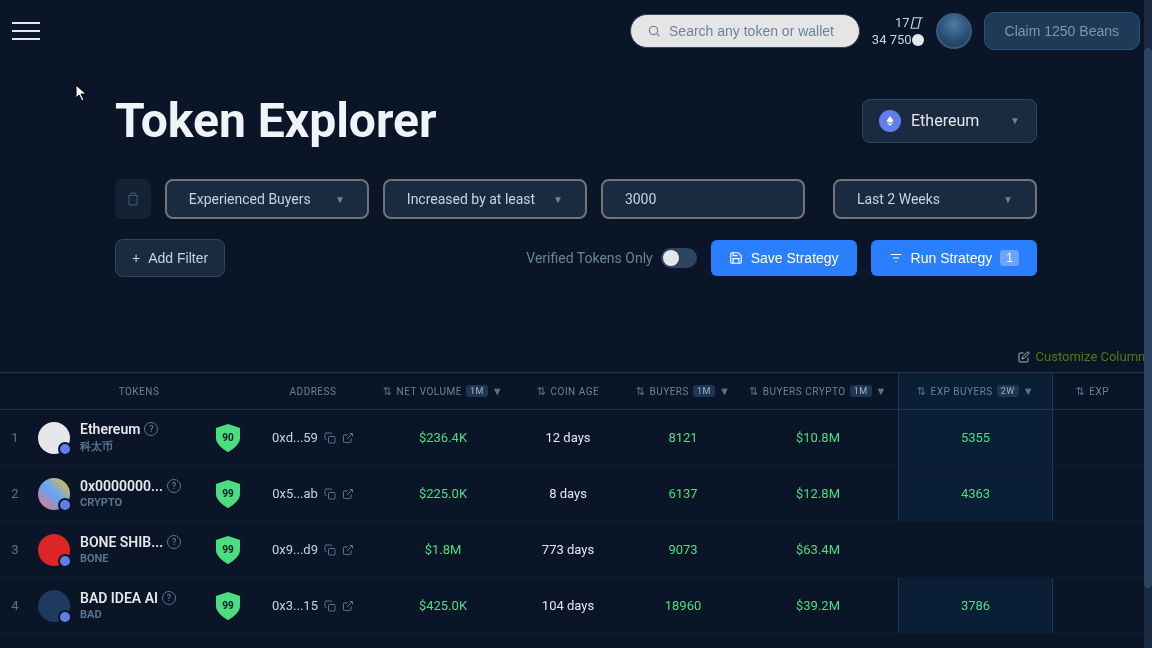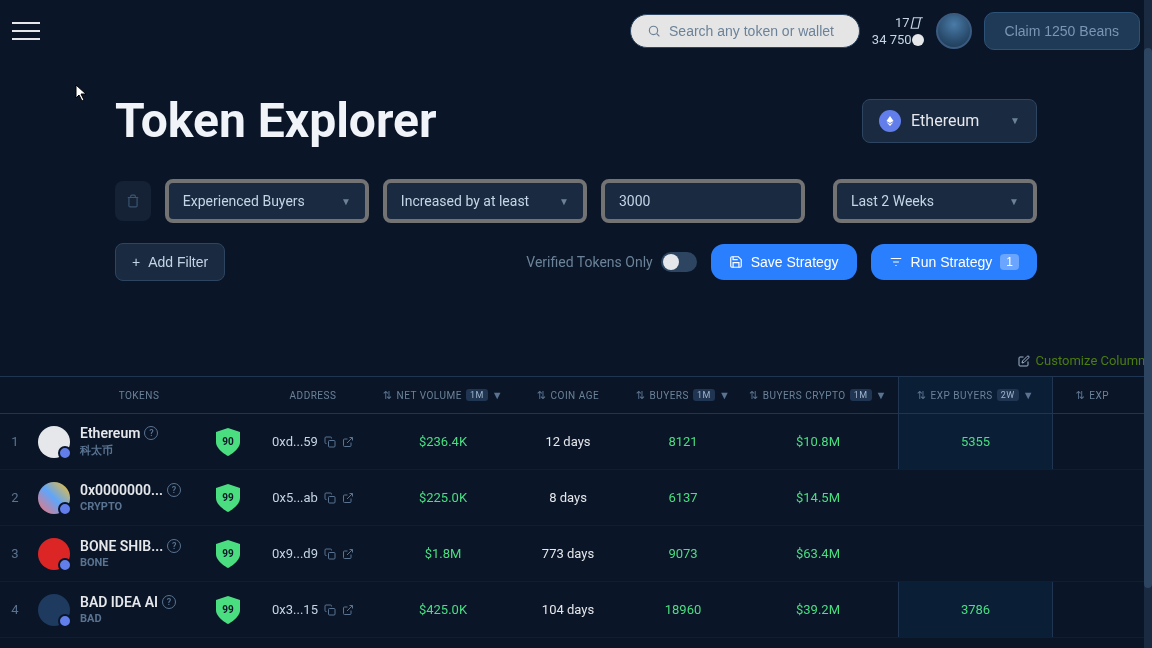--- a/index.html
+++ b/index.html
@@ -134,23 +134,23 @@
   border-radius: 8px;
   display: flex;
   align-items: center;
   justify-content: center;
 }
 .filter-select {
   display: flex;
   align-items: center;
   justify-content: space-between;
   background: #1a2a40;
-  border: 4px solid #737373;
+  border: 2px solid #737373;
   border-radius: 8px;
-  padding: 10px 14px;
+  padding: 10px 22px;
   cursor: pointer;
   font-size: 14px;
   color: #c5d4e6;
 }
 .filter-select.w1 { width: 205px; }
 .filter-select.w2 { width: 205px; }
 .filter-select.w3 { width: 205px; }
 .filter-select.w4 { width: 205px; margin-left: 14px; }
 .actions-row {
   display: flex;
@@ -193,21 +193,21 @@
   height: 16px;
   background: #e5e7eb;
   border-radius: 50%;
 }
 .btn-primary {
   display: flex;
   align-items: center;
   gap: 8px;
   background: #2a7fff;
   border: none;
-  border-radius: 13px;
+  border-radius: 6px;
   padding: 10px 18px;
   color: #fff;
   font-size: 14px;
   cursor: pointer;
 }
 .btn-badge {
   background: rgba(255,255,255,0.3);
   border-radius: 4px;
   padding: 1px 6px;
   font-size: 12px;
@@ -518,21 +518,22 @@
             <rect x="9" y="9" width="13" height="13" rx="2"></rect>
             <path d="M5 15H4a2 2 0 0 1-2-2V4a2 2 0 0 1 2-2h9a2 2 0 0 1 2 2v1"></path>
           </svg>
       <svg width="12" height="12" viewBox="0 0 24 24" fill="none" stroke="#5a7390" stroke-width="2" class="small-icon">
             <path d="M18 13v6a2 2 0 0 1-2 2H5a2 2 0 0 1-2-2V8a2 2 0 0 1 2-2h6M15 3h6v6M10 14 21 3"></path>
           </svg>
     </div>
     <div class="td col-vol green">$225.0K</div>
     <div class="td col-age">8 days</div>
     <div class="td col-buyers green">6137</div>
-    <div class="td col-bvol green">$14.5M</div>
+    <div class="td col-bvol green">$12.8M</div>
+    <div class="td col-exp green">4363</div>
     <div class="td col-expvol"></div>
   </div>
       <div class="trow">
     <div class="td col-idx">3</div>
     <div class="td col-token token-cell">
       <div class="token-icon" style="background:#dc2626">
             <div class="mini"></div>
           </div>
       <div class="token-info">
         <div class="token-name">BONE SHIB... <span class="info-icon">?</span></div>

